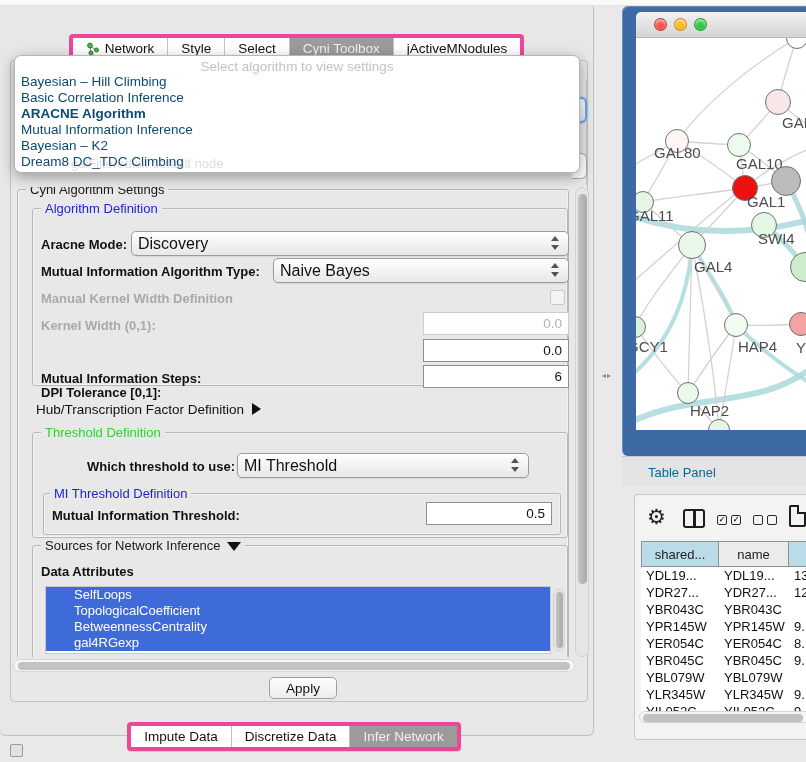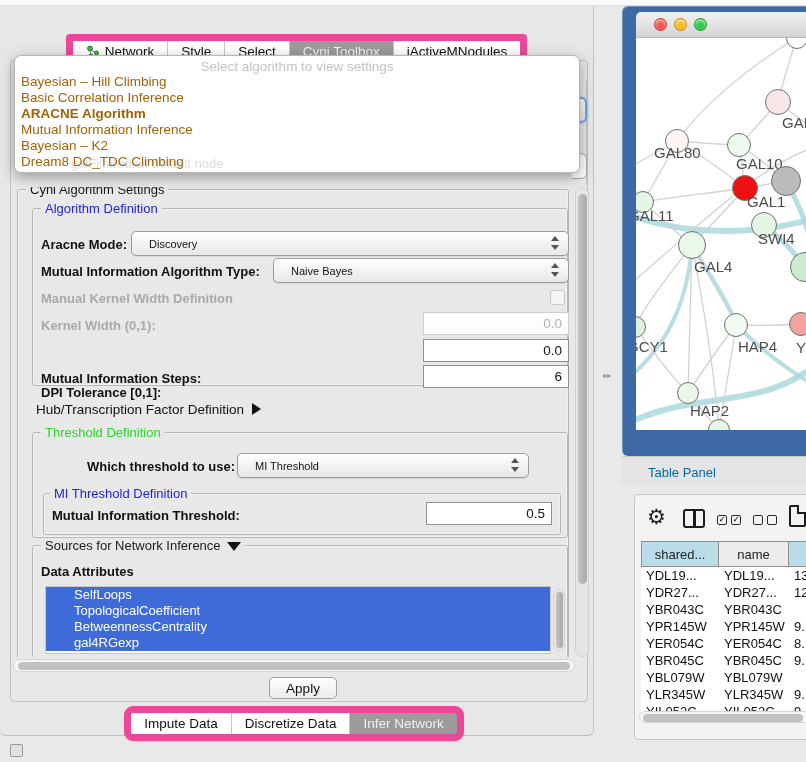--- a/index.html
+++ b/index.html
@@ -18,28 +18,28 @@
   
   #cp-window { left:0; top:6px; width:594px; height:730px; background:#e7e7e7;
     border-right:1px solid #bfbfbf; border-bottom:1px solid #bfbfbf; border-radius:0 0 6px 6px; }
   #cp-titlebar { left:0; top:0; width:100%; height:23px;
     background:linear-gradient(#f5f5f5,#dddddd); border-bottom:1px solid #bdbdbd; }
   #cp-title { left:10px; top:4px; font-size:13px; color:#222; }
   #cp-float { left:558px; top:6px; width:11px; height:11px; border:1.5px solid #333; border-radius:2px; background:#f2f2f2; }
   #cp-close { left:579px; top:3px; font-size:13px; font-weight:bold; color:#222; }
 
   
-  .segbar { display:flex; width:max-content; background:#4c1d95; border:7px solid #ec4899;
+  .segbar { display:flex; width:max-content; background:#4c1d95; border:4px solid #ec4899;
     border-radius:4px; overflow:hidden; box-shadow:0 1px 1px rgba(0,0,0,.12); }
   .seg { display:flex; align-items:center; gap:5px; padding:3px 13px; font-size:13.5px; color:#111;
     border-right:1px solid #c4c4c4; background:#fff; white-space:nowrap; }
   .seg:last-child { border-right:none; }
   .seg.sel { background:#9b9b9b; color:#f1f1f1; }
   #cp-tabbar { left:0; right:0; top:28px; margin:0 auto; }
-  #cp-bottom-tabbar { left:0; right:5px; top:700px; margin:0 auto;border-radius:9px; }
+  #cp-bottom-tabbar { left:0; right:5px; top:700px; margin:16px auto; }
   .net-ico svg { display:block; }
 
   
   #inner-panel { left:10px; top:54px; width:578px; height:642px; background:#e8e8e8;
     border:1px solid #c2c2c2; border-radius:4px; }
 
   
   .sliver-v { left:567px; top:20px; width:9px; height:104px; border-right:1px solid #c6c6c6; }
   .sliver-combo-blue { left:563px; top:36px; width:13px; height:26px; background:linear-gradient(#fff,#e9e9e9);
     border:2px solid #6aa5e8; border-left:none; border-radius:0 6px 6px 0; box-shadow:0 0 3px #86b6ef; }
@@ -51,22 +51,22 @@
 
   .group { position:absolute; border:1px solid #b7b7b7; border-radius:3px;
     box-shadow:inset 0 0 0 1px rgba(255,255,255,.45); }
   .legend { position:absolute; top:-8px; background:#e8e8e8; padding:0 4px; font-size:13px; white-space:nowrap; }
   .lbl { position:absolute; font-size:13px; font-weight:bold; color:#111; white-space:nowrap; }
   .lbl.dis { color:#a9a9a9; }
   .blue-t { color:#2323d6; }
   .green-t { color:#2ed32e; }
 
   .combo { position:absolute; height:25px; background:linear-gradient(#ffffff,#e7e7e7);
-    border:1px solid #9c9c9c; border-radius:5px; font-size:11px; color:#111;
-    display:flex; align-items:center; padding-left:17px; box-shadow:0 1px 1px rgba(0,0,0,.08); }
+    border:1px solid #9c9c9c; border-radius:5px; font-size:16px; color:#111;
+    display:flex; align-items:center; padding-left:6px; box-shadow:0 1px 1px rgba(0,0,0,.08); }
   .combo .arrows { position:absolute; right:8px; top:4px; width:9px; }
   .combo .arrows i { display:block; width:0; height:0; border-left:4.5px solid transparent; border-right:4.5px solid transparent; }
   .combo .arrows i.up { border-bottom:5px solid #555; margin-bottom:4px; }
   .combo .arrows i.dn { border-top:5px solid #555; }
 
   .field { position:absolute; height:23px; background:#fff; border:1px solid #8f8f8f;
     font-size:13.5px; color:#111; text-align:right; padding:3px 6px 0 0; }
   .field.dis { border-color:#cdcdcd; color:#b3b3b3; background:#fdfdfd; }
   .checkbox { position:absolute; width:15px; height:15px; border:1.5px solid #c7c7c7; border-radius:3px; background:#f4f4f4; }
 
@@ -86,21 +86,21 @@
   .sb-thumb-h { position:absolute; background:#c2c2c2; border-radius:5px; }
 
   #apply-btn { left:258px; top:616px; width:68px; height:22px; background:linear-gradient(#fefefe,#ececec);
     border:1px solid #9f9f9f; border-radius:5px; font-size:13.5px; color:#111; text-align:center; padding-top:3px; }
 
   
   #algo-popup { left:14px; top:55px; width:566px; height:118px; background:#fff;
     border:1px solid #b5b5b5; border-radius:7px; box-shadow:0 4px 14px rgba(0,0,0,.35); z-index:50; }
   #algo-placeholder { left:0; right:0; top:3px; text-align:center; font-size:13.5px; color:#c2c2c2; }
   #algo-items { position:absolute; left:6px; top:18px; right:6px; }
-  .algo-item { height:16px; line-height:16px; font-size:13.5px; color:#a16207; white-space:nowrap; }
+  .algo-item { height:16px; line-height:16px; font-size:13.5px; color:#0c4a6e; white-space:nowrap; }
   .algo-item.bold { font-weight:bold; }
   #algo-ghost { left:56px; top:100px; font-size:13px; color:#9a9a9a; opacity:.35; }
 
   
   #split-handle { left:602px; top:371px; font-size:8px; color:#8a8a8a; letter-spacing:1px; }
 
   
   #net-window { left:622px; top:6px; width:184px; height:450px; background:#3d69a4;
     border-radius:6px 0 0 6px; box-shadow:inset 1px 1px 0 rgba(255,255,255,.25); }
   #net-titlebar { left:14px; top:6px; width:170px; height:26px; background:linear-gradient(#f2f2f2,#d4d4d4);

